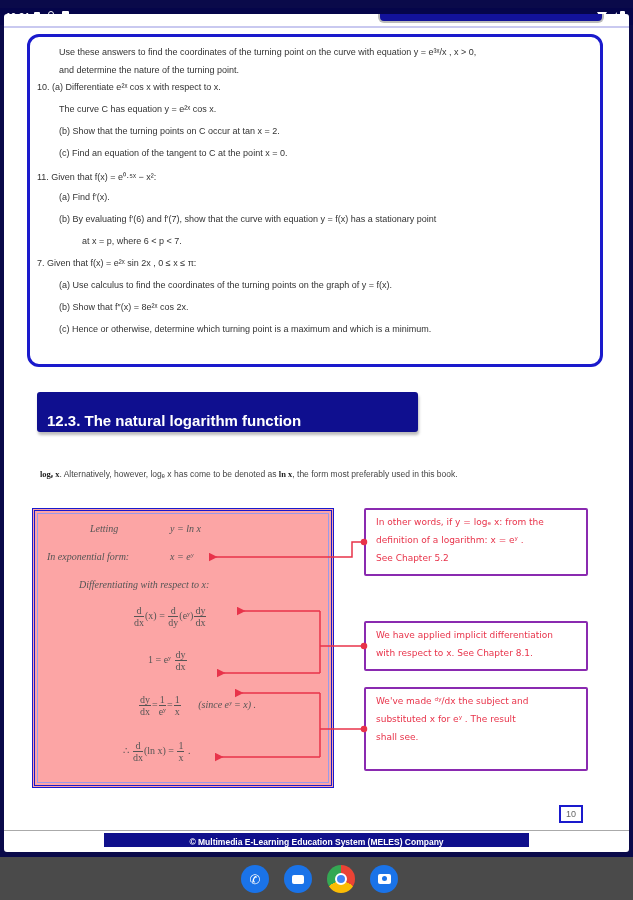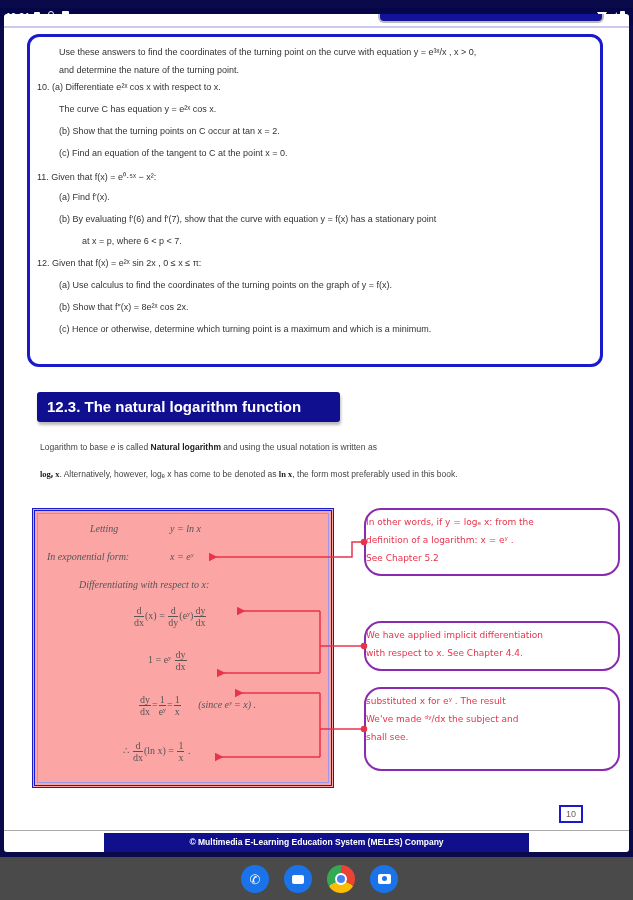--- a/index.html
+++ b/index.html
@@ -18,38 +18,38 @@
   .battery { width: 5px; height: 9px; background: #fff; border-radius: 1px; }
 
   .page { position: absolute; left: 4px; top: 14px; width: 625px; height: 838px; background: #fff; border-radius: 3px; overflow: hidden; }
 
   .top-bar-stub { position: absolute; left: 374px; top: 0; width: 226px; height: 9px; background: #12129a; border: 2px solid #bbb; border-top: none; border-radius: 0 0 6px 6px; }
   .rule-line { position: absolute; left: 0; width: 625px; height: 2px; background: #c9c9f0; }
 
   .exercise-box { position: absolute; left: 23px; top: 20px; width: 576px; height: 333px; border: 3px solid #1a1acc; border-radius: 12px; background: #fff; }
   .ex-line { position: absolute; font-size: 9px; color: #333; white-space: nowrap; font-family: "Liberation Sans", sans-serif; }
 
-  .section-header { position: absolute; left: 33px; top: 378px; width: 303px; height: 30px; background: #0f0f8f; color: #fff; font-weight: bold; font-size: 15px; padding: 6px 10px; border-radius: 3px; box-shadow: 1px 3px 3px #bbb; }
+  .section-header { position: absolute; left: 33px; top: 378px; width: 381px; height: 30px; background: #0f0f8f; color: #fff; font-weight: bold; font-size: 15px; padding: 20px 10px; border-radius: 3px; box-shadow: 1px 3px 3px #bbb; }
   .para { position: absolute; left: 36px; font-size: 8.5px; color: #444; white-space: nowrap; }
   .para b { color: #222; }
 
   .deriv-box { position: absolute; left: 28px; top: 494px; width: 302px; height: 280px; border: 3px double #1a1acc; outline: 1px solid #9a9ae8; outline-offset: -6px; background: #fca5a5; }
   .math { position: absolute; font-family: "Liberation Serif", serif; font-size: 10px; color: #555; white-space: nowrap; }
   .math i { font-style: italic; }
   .frac { display: inline-block; vertical-align: middle; text-align: center; margin: 0 1px; }
   .frac .num { display: block; border-bottom: 1px solid #555; padding: 0 1px; line-height: 11px; }
   .frac .den { display: block; line-height: 11px; }
 
-  .note { position: absolute; left: 360px; width: 256px; border: 2px solid #8a2ab0; border-radius: 17px; background: #fff; color: #e8334a; font-size: 9px; line-height: 18px; padding: 3px 0; font-family: "DejaVu Sans", sans-serif; }
+  .note { position: absolute; left: 360px; width: 224px; border: 2px solid #8a2ab0; border-radius: 2px; background: #fff; color: #e8334a; font-size: 9px; line-height: 18px; padding: 3px 10px; font-family: "DejaVu Sans", sans-serif; }
 
   .arrows { position: absolute; left: 0; top: 0; width: 625px; height: 838px; pointer-events: none; }
 
   .page-number { position: absolute; left: 555px; top: 791px; width: 24px; height: 18px; border: 2px solid #1a1acc; font-size: 9px; color: #666; text-align: center; line-height: 14px; }
   .footer-rule { position: absolute; left: 0; top: 816px; width: 625px; height: 1px; background: #aaa; }
-  .footer-bar { position: absolute; left: 100px; top: 819px; width: 425px; height: 24px; background: #10108c; color: #fff; font-size: 8.5px; font-weight: bold; text-align: center; line-height: 18px; }
+  .footer-bar { position: absolute; left: 100px; top: 819px; width: 425px; height: 14px; background: #10108c; color: #fff; font-size: 8.5px; font-weight: bold; text-align: center; line-height: 18px; }
 
   .nav-bar { position: absolute; left: 0; top: 857px; width: 633px; height: 43px; background: #4a4a4a; }
   .dock { position: absolute; left: 241px; top: 8px; display: flex; gap: 15px; }
   .app-icon { width: 28px; height: 28px; border-radius: 50%; display: flex; align-items: center; justify-content: center; color: #fff; font-size: 13px; }
   .app-phone, .app-messages, .app-camera { background: #1a73e8; }
   .app-chrome { background: conic-gradient(#ea4335 0 120deg, #fbbc05 120deg 240deg, #34a853 240deg 360deg); }
   .chrome-inner { width: 12px; height: 12px; border-radius: 50%; background: #4285f4; border: 2px solid #fff; }
   .msg-glyph { width: 12px; height: 9px; background: #fff; border-radius: 2px; }
   .cam-glyph { width: 13px; height: 10px; background: #fff; border-radius: 2px; position: relative; }
   .cam-glyph::after { content: ""; position: absolute; left: 4px; top: 2px; width: 5px; height: 5px; border-radius: 50%; background: #1a73e8; }
@@ -79,31 +79,28 @@
     <div class="ex-line" style="left:29px; top:10px;">Use these answers to find the coordinates of the turning point on the curve with equation y = e³ˣ/x ,  x &gt; 0,</div>
     <div class="ex-line" style="left:29px; top:28px;">and determine the nature of the turning point.</div>
     <div class="ex-line" style="left:7px; top:45px;">10.  (a) Differentiate e²ˣ cos x with respect to x.</div>
     <div class="ex-line" style="left:29px; top:67px;">The curve C has equation y = e²ˣ cos x.</div>
     <div class="ex-line" style="left:29px; top:89px;">(b)  Show that the turning points on C occur at tan x = 2.</div>
     <div class="ex-line" style="left:29px; top:111px;">(c)  Find an equation of the tangent to C at the point x = 0.</div>
     <div class="ex-line" style="left:7px; top:133px;">11.  Given that f(x) = e⁰·⁵ˣ − x²:</div>
     <div class="ex-line" style="left:29px; top:155px;">(a)  Find f′(x).</div>
     <div class="ex-line" style="left:29px; top:177px;">(b)  By evaluating f′(6) and f′(7), show that the curve with equation y = f(x) has a stationary point</div>
     <div class="ex-line" style="left:52px; top:199px;">at x = p, where 6 &lt; p &lt; 7.</div>
-    <div class="ex-line" style="left:7px; top:221px;">12.  Given that f(x) = e²ˣ sin 2x ,    0 ≤ x ≤ π:</div>
+    <div class="ex-line" style="left:7px; top:221px;">7.  Given that f(x) = e²ˣ sin 2x ,    0 ≤ x ≤ π:</div>
     <div class="ex-line" style="left:29px; top:243px;">(a)  Use calculus to find the coordinates of the turning points on the graph of y = f(x).</div>
     <div class="ex-line" style="left:29px; top:265px;">(b)  Show that f″(x) = 8e²ˣ cos 2x.</div>
     <div class="ex-line" style="left:29px; top:287px;">(c)  Hence or otherwise, determine which turning point is a maximum and which is a minimum.</div>
   </div>
 
   <div class="section-header">12.3. The natural logarithm function</div>
 
-  <div class="para" style="top:428px;">
-    <span>Logarithm to base </span><i>e</i><span> is called </span><b>Natural logarithm</b><span> and using the usual notation is written as</span>
-  </div>
   <div class="para" style="top:455px;">
     <b style="font-family:'Liberation Serif',serif;">logₑ x</b><span>. Alternatively, however,  logₑ x has come to be denoted as </span><b style="font-family:'Liberation Serif',serif;">ln x</b><span>, the form most preferably used in this book.</span>
   </div>
 
   <div class="deriv-box">
     <div class="math" style="left:55px; top:12px;"><i>Letting</i></div>
     <div class="math" style="left:135px; top:12px;"><i>y = ln x</i></div>
     <div class="math" style="left:12px; top:40px;"><i>In exponential form:</i></div>
     <div class="math" style="left:135px; top:40px;"><i>x = eʸ</i></div>
     <div class="math" style="left:12px; top:68px;margin-left:32px;"><i>Differentiating with respect to  x:</i></div>
@@ -131,25 +128,25 @@
     </div>
   </div>
 
   <div class="note" style="top:494px; height:68px;">
     <div>In other words, if  y = logₑ x: from the</div>
     <div>definition of a logarithm:  x = eʸ .</div>
     <div>See Chapter 5.2</div>
   </div>
   <div class="note" style="top:607px; height:50px;">
     <div>We have applied implicit differentiation</div>
-    <div>with respect to  x. See Chapter 4.4.</div>
+    <div>with respect to  x. See Chapter 8.1.</div>
   </div>
   <div class="note" style="top:673px; height:84px;">
+    <div>We've made ᵈʸ/dx  the subject and</div>
     <div>substituted  x  for eʸ . The result</div>
-    <div>We've made ᵈʸ/dx  the subject and</div>
     <div>shall see.</div>
   </div>
 
   <svg class="arrows">
     <defs>
       <marker id="ah" markerWidth="6" markerHeight="6" refX="1" refY="3" orient="auto">
         <path d="M6,0 L0,3 L6,6 z" fill="#e8334a"></path>
       </marker>
     </defs>
     <g stroke="#e8334a" stroke-width="1.5" fill="none">

